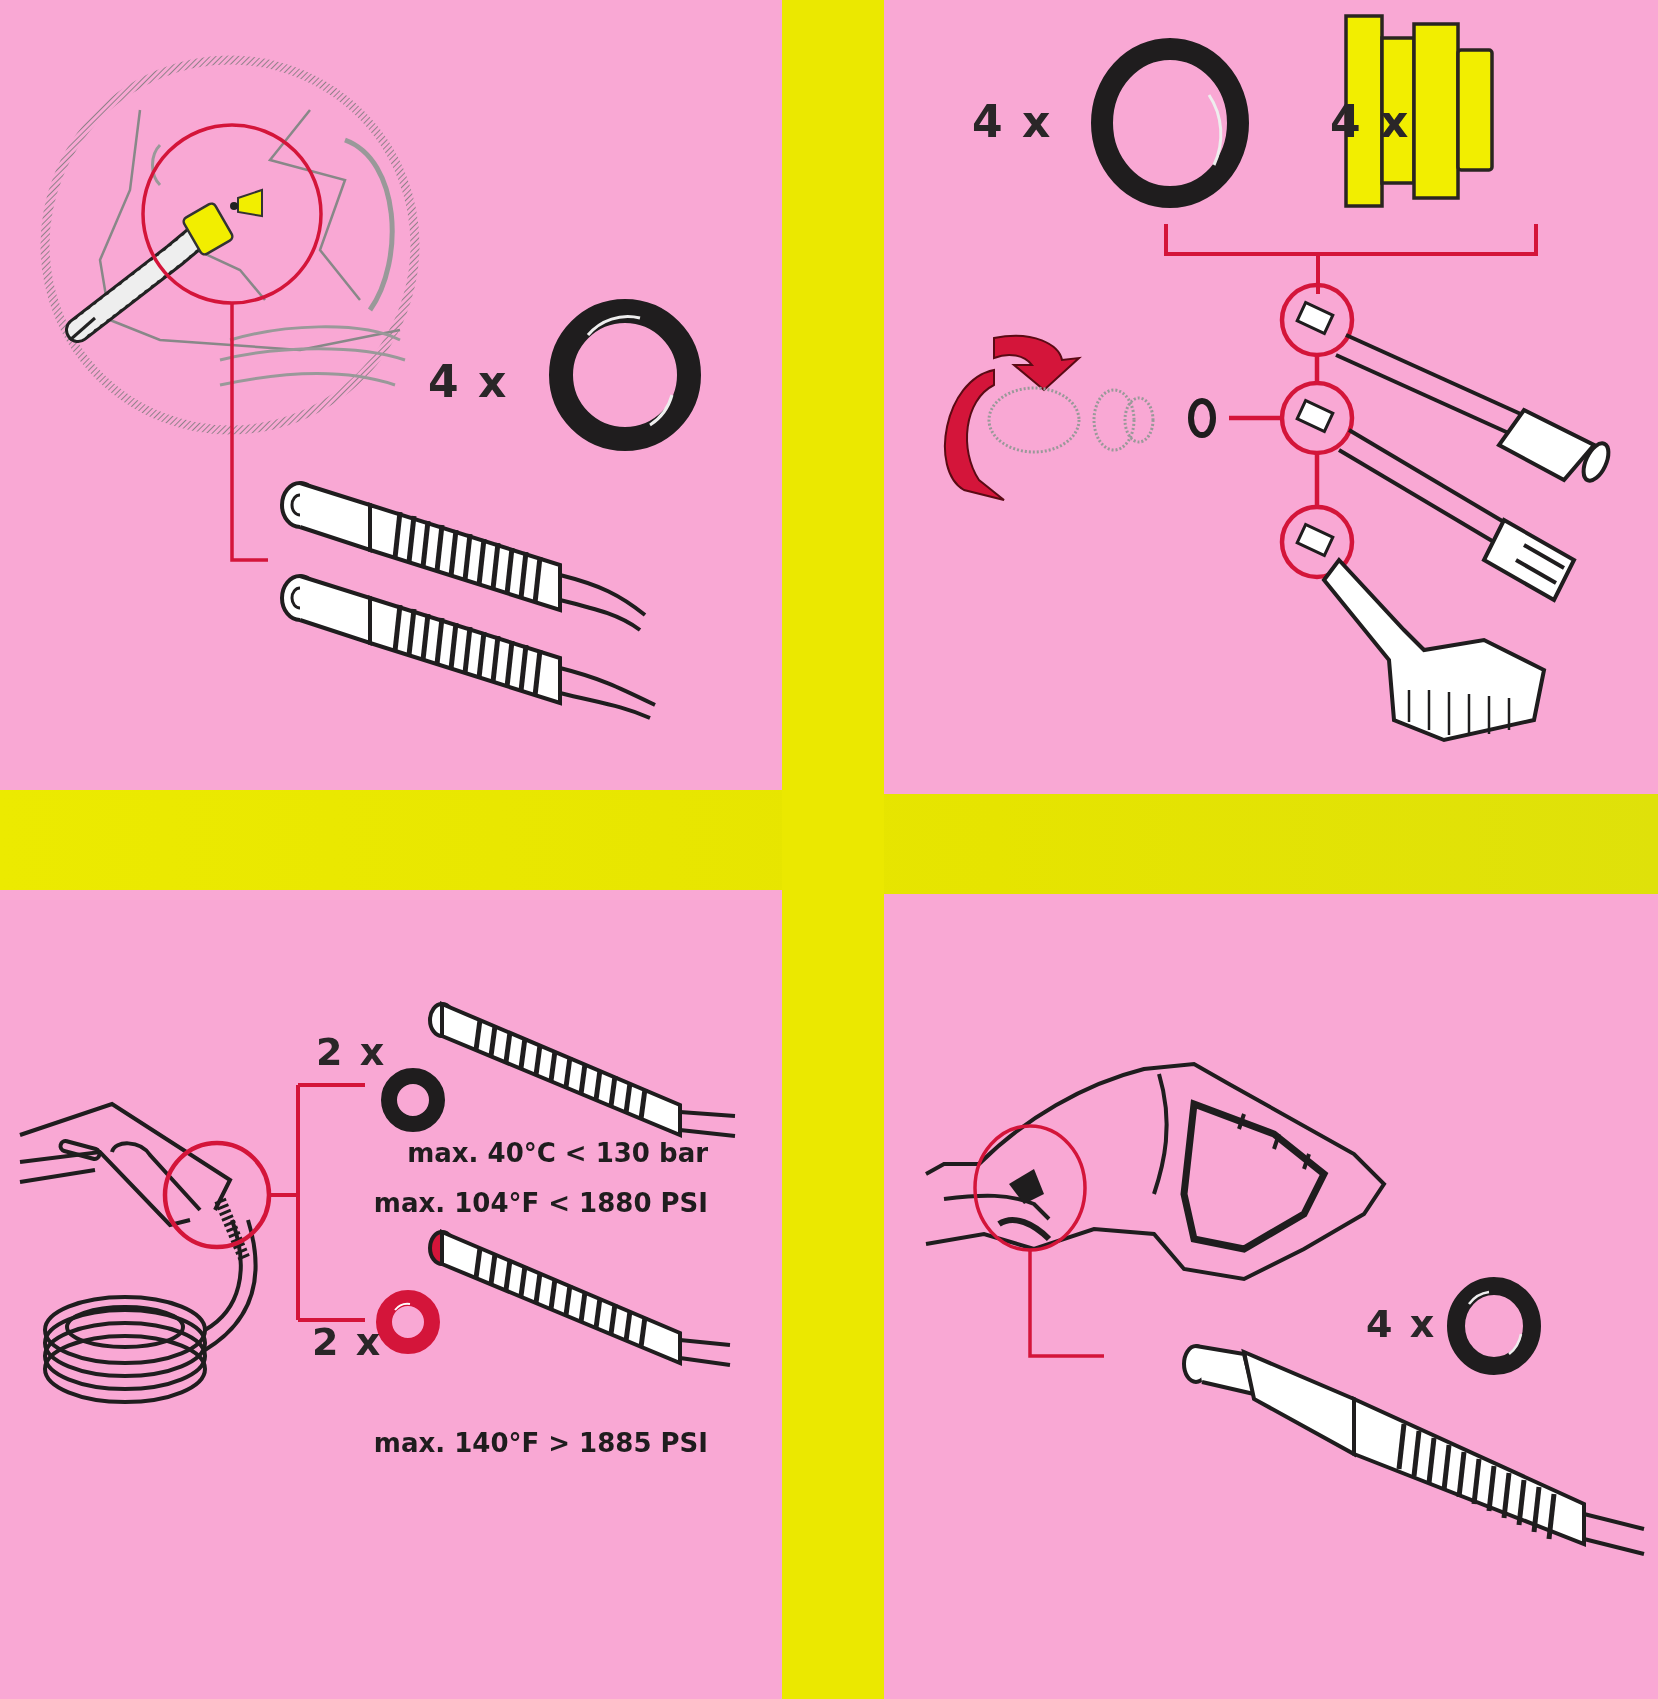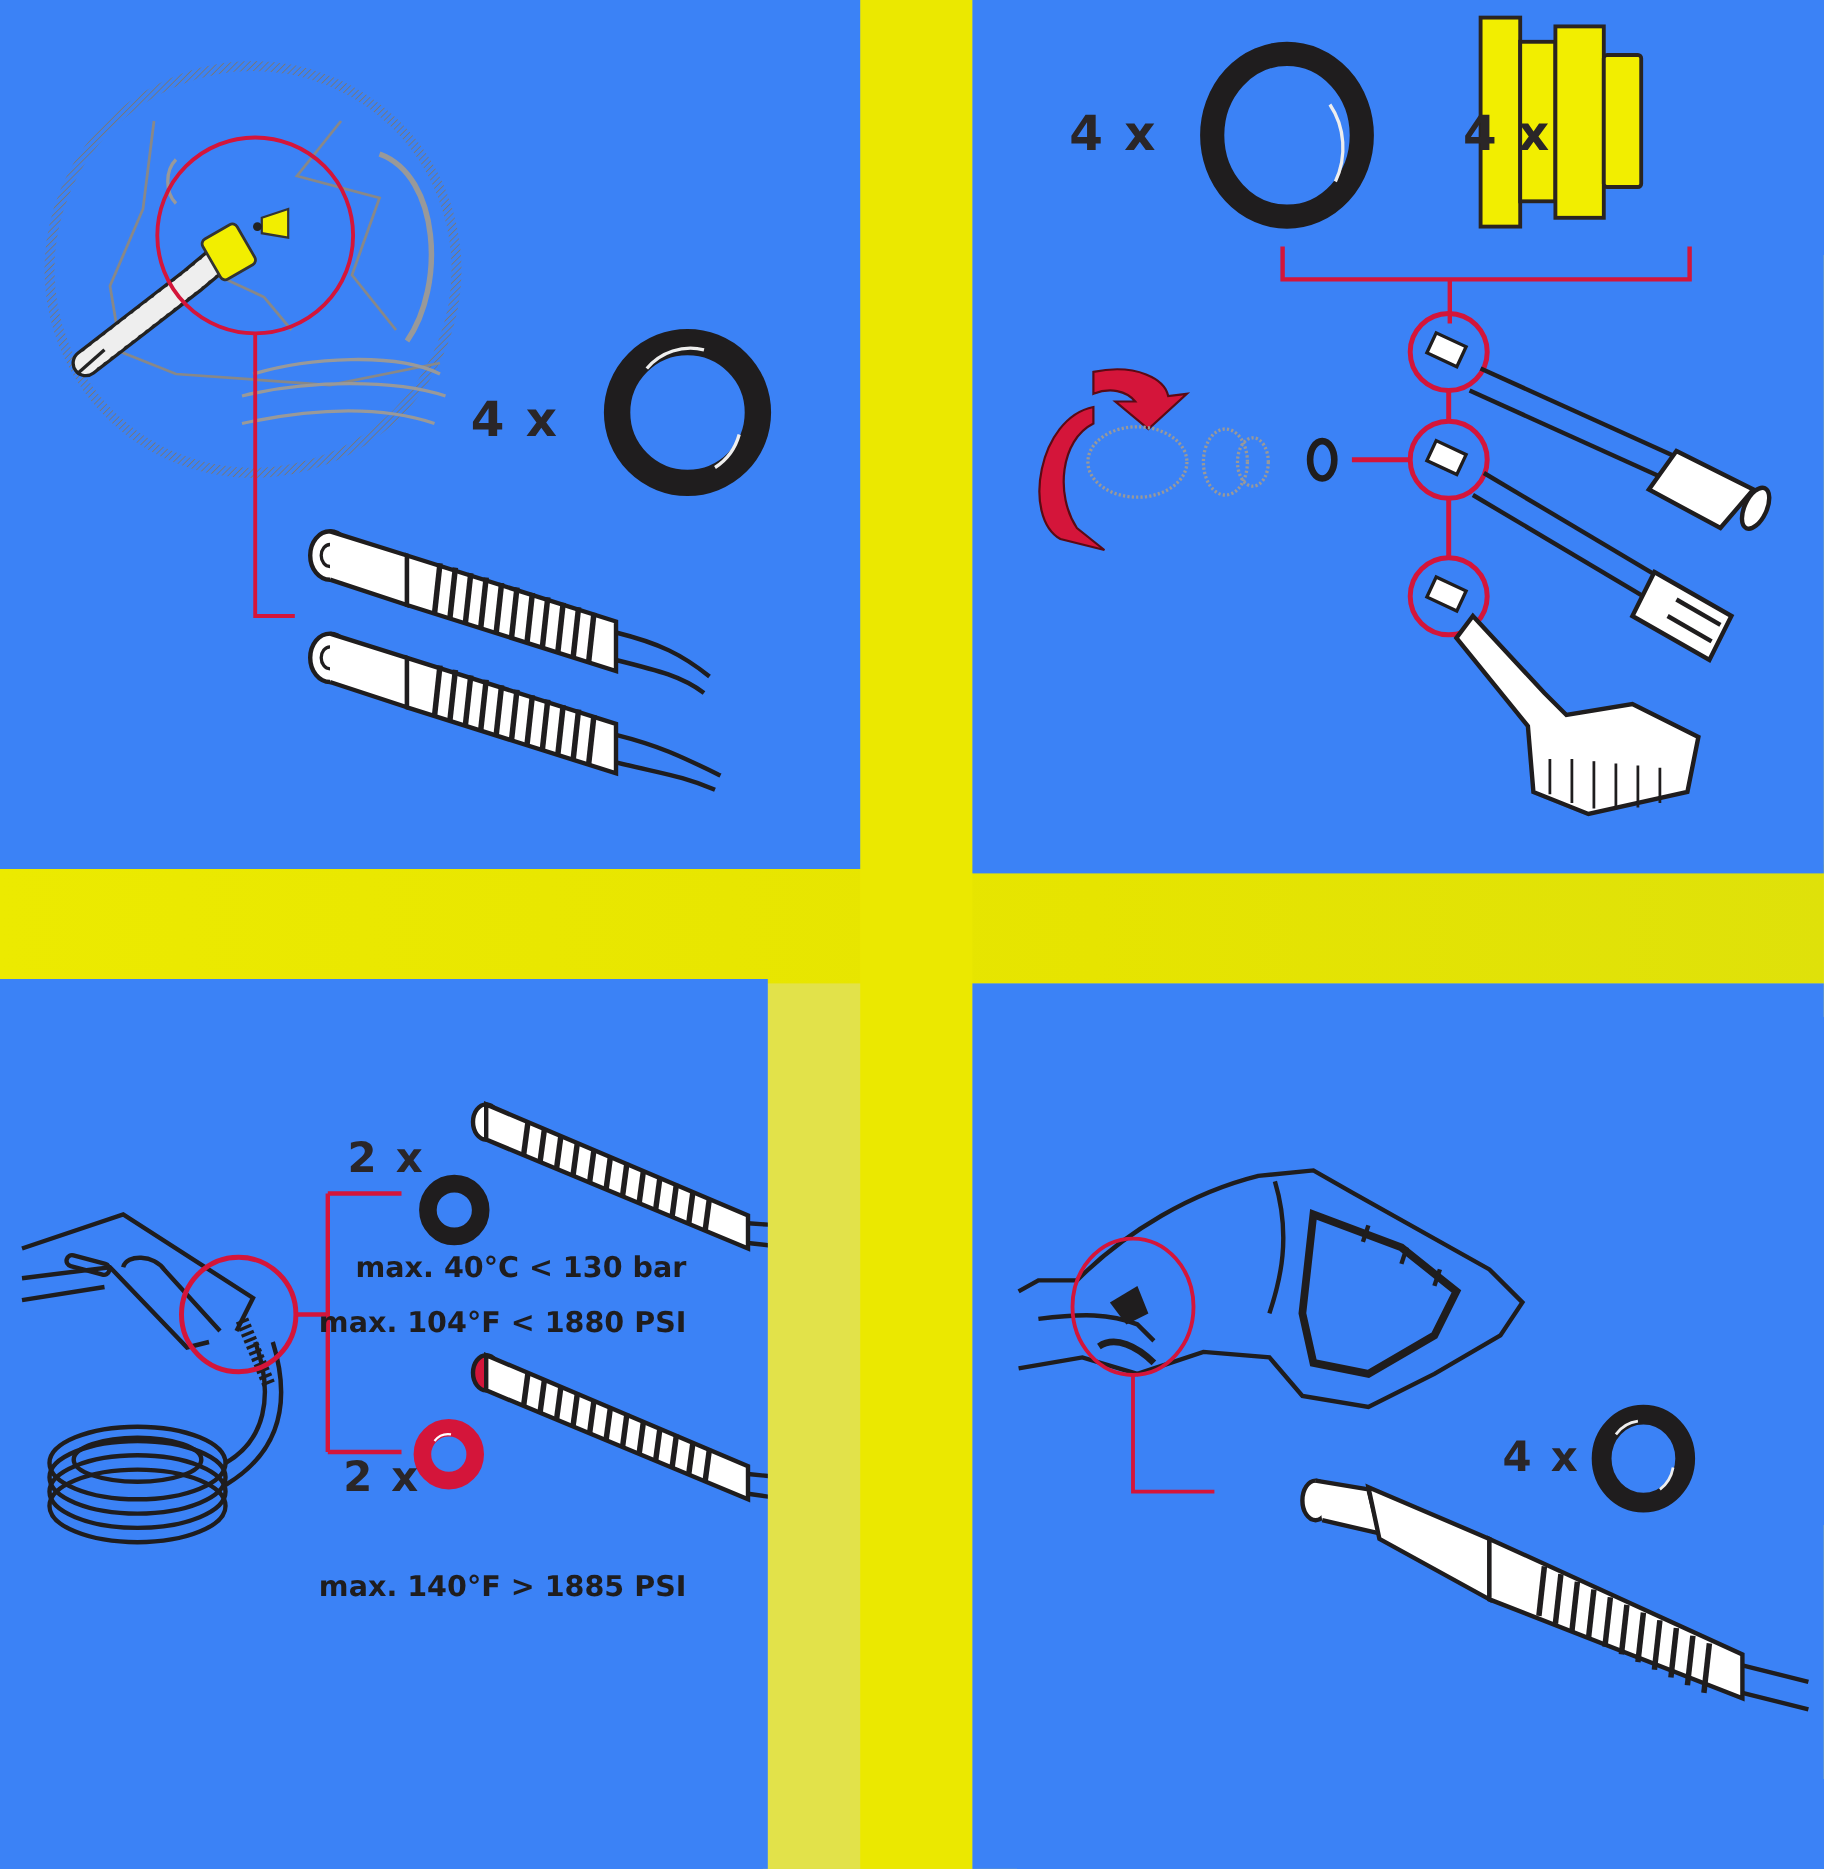--- a/index.html
+++ b/index.html
@@ -2,25 +2,25 @@
 <html><head>
 <meta charset="utf-8">
 <style>
   html, body { margin: 0; padding: 0; }
   body {
     width: 1658px; height: 1699px; position: relative; overflow: hidden;
     background: #e2e24a;
     font-family: "DejaVu Sans", "Liberation Sans", sans-serif;
   }
   .panel {
-    position: absolute; background: #3b82f6; overflow: hidden;
+    position: absolute; background: #f9a8d4; overflow: hidden;
   }
   #panel-tl { left: 0; top: 0; width: 782px; height: 790px; }
   #panel-tr { left: 884px; top: 0; width: 774px; height: 794px; }
-  #panel-bl { left: 0; top: 890px; width: 698px; height: 809px; }
+  #panel-bl { left: 0; top: 890px; width: 782px; height: 809px; }
   #panel-br { left: 884px; top: 894px; width: 774px; height: 805px; }
   .band-h {
     position: absolute; left: 0; top: 786px; width: 1658px; height: 108px;
     background: linear-gradient(90deg, #ecea00 0%, #e6e400 60%, #dfe10a 100%);
   }
   .band-v {
     position: absolute; left: 782px; top: 0; width: 102px; height: 1699px;
     background: #ebe800;
   }
   svg.art { position: absolute; left: 0; top: 0; }

